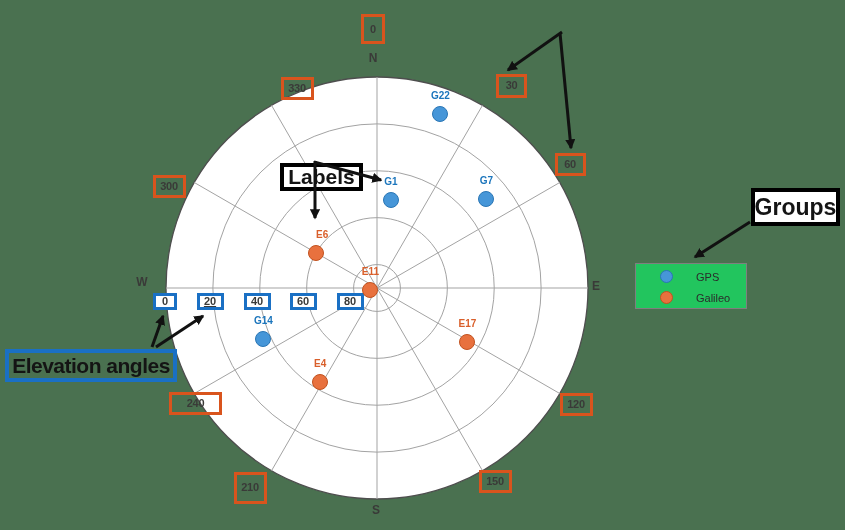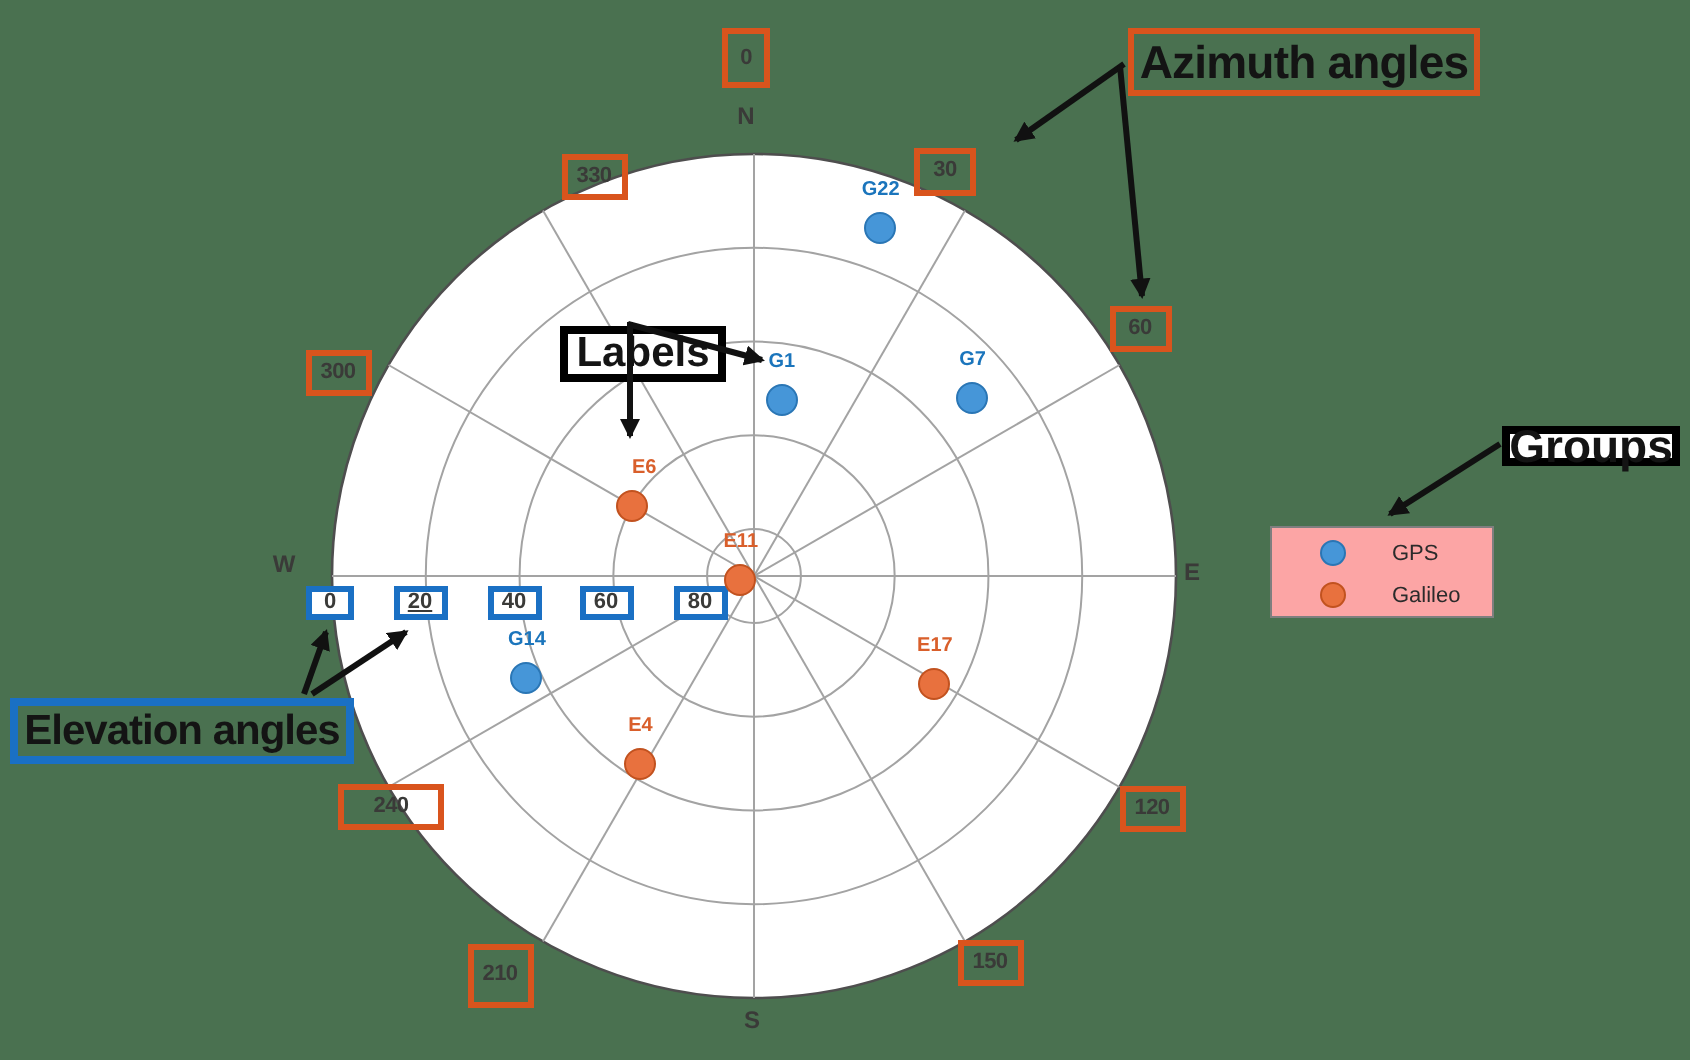--- a/index.html
+++ b/index.html
@@ -24,25 +24,25 @@
   .sat-label{
     position:absolute;transform:translate(-50%,-50%);
     font-size:10px;font-weight:bold;white-space:nowrap;
   }
   .callout{
     position:absolute;display:flex;align-items:center;justify-content:center;
     font-weight:bold;white-space:nowrap;color:#141414;
   }
   .callout-azimuth{left:564px;top:14px;width:176px;height:34px;border:3px solid #d9541d;font-size:23px;letter-spacing:-0.4px;}
   .callout-labels{left:280px;top:129px;width:83px;height:28px;border:4px solid #000;background:#fff;font-size:21px;margin-top:34px;}
-  .callout-groups{left:751px;top:213px;width:89px;height:20px;border:4px solid #000;background:#fff;font-size:23px;}
+  .callout-groups{left:751px;top:188px;width:89px;height:38px;border:4px solid #000;background:#fff;font-size:23px;}
   .callout-elevation{left:5px;top:349px;width:172px;height:33px;border:4px solid #1a70c4;font-size:21px;letter-spacing:-0.5px;}
   .legend{
     position:absolute;left:635px;top:263px;width:112px;height:46px;
-    background:#fca5a5;border:1px solid #7f7f7f;
+    background:#22c55e;border:1px solid #7f7f7f;
   }
   .legend-row{position:absolute;left:0;width:100%;height:21px;display:flex;align-items:center;}
   .legend-row.r0{top:2px;}
   .legend-row.r1{top:23px;}
   .legend-marker{
     width:13px;height:13px;border-radius:50%;margin-left:24px;flex:0 0 auto;
   }
   .legend-label{margin-left:23px;font-size:11px;color:#2b2b2b;}
 </style>
 </head>
@@ -65,21 +65,21 @@
       <line x1="377" y1="288" x2="377" y2="499" stroke="#a3a3a3" stroke-width="1"></line>
       <line x1="377" y1="288" x2="271.5" y2="470.73136019851654" stroke="#a3a3a3" stroke-width="1"></line>
       <line x1="377" y1="288" x2="194.26863980148352" y2="393.5000000000001" stroke="#a3a3a3" stroke-width="1"></line>
       <line x1="377" y1="288" x2="166" y2="288.00000000000006" stroke="#a3a3a3" stroke-width="1"></line>
       <line x1="377" y1="288" x2="194.26863980148346" y2="182.49999999999997" stroke="#a3a3a3" stroke-width="1"></line>
       <line x1="377" y1="288" x2="271.4999999999999" y2="105.26863980148352" stroke="#a3a3a3" stroke-width="1"></line>
     </svg>
 
   <div id="plot-layer">
       <div class="tickbox az-box" style="left: 361px; top: 14px; width: 24px; height: 30px; color: rgb(58, 58, 56); border-color: rgb(217, 84, 29);">0</div>
-      <div class="tickbox az-box" style="left: 457px; top: 73.5px; width: 31px; height: 24px; color: rgb(58, 58, 56); border-color: rgb(217, 84, 29);">30</div>
+      <div class="tickbox az-box" style="left: 496px; top: 73.5px; width: 31px; height: 24px; color: rgb(58, 58, 56); border-color: rgb(217, 84, 29);">30</div>
       <div class="tickbox az-box" style="left: 554.5px; top: 152.5px; width: 31px; height: 23px; color: rgb(58, 58, 56); border-color: rgb(217, 84, 29);">60</div>
       <div class="tickbox az-box" style="left: 559.5px; top: 392.5px; width: 33px; height: 23px; color: rgb(58, 58, 56); border-color: rgb(217, 84, 29);">120</div>
       <div class="tickbox az-box" style="left: 478.5px; top: 469.5px; width: 33px; height: 23px; color: rgb(58, 58, 56); border-color: rgb(217, 84, 29);">150</div>
       <div class="tickbox az-box" style="left: 233.5px; top: 471.5px; width: 33px; height: 32px; color: rgb(58, 58, 56); border-color: rgb(217, 84, 29);">210</div>
       <div class="tickbox az-box" style="left: 169px; top: 391.5px; width: 53px; height: 23px; color: rgb(58, 58, 56); border-color: rgb(217, 84, 29);">240</div>
       <div class="tickbox az-box" style="left: 152.5px; top: 154.5px; width: 33px; height: 23px; color: rgb(58, 58, 56); border-color: rgb(217, 84, 29); margin-top: 20px;">300</div>
       <div class="tickbox az-box" style="left: 232.5px; top: 76.5px; width: 33px; height: 23px; color: rgb(58, 58, 56); border-color: rgb(217, 84, 29); margin-left: 48px;">330</div>
       <div class="cardinal" style="left: 373px; top: 58px; color: rgb(58, 58, 56);">N</div>
       <div class="cardinal" style="left: 596px; top: 286px; color: rgb(58, 58, 56);">E</div>
       <div class="cardinal" style="left: 376px; top: 510px; color: rgb(58, 58, 56);">S</div>
@@ -111,21 +111,20 @@
     <div class="legend-row r0">
       <span class="legend-marker" id="lm0" style="background: rgb(70, 150, 216); border: 1px solid rgb(42, 118, 181);"></span>
       <span class="legend-label">GPS</span>
     </div>
     <div class="legend-row r1">
       <span class="legend-marker" id="lm1" style="background: rgb(232, 113, 62); border: 1px solid rgb(194, 82, 31);"></span>
       <span class="legend-label">Galileo</span>
     </div>
   </div>
 
-  <div class="callout callout-azimuth">Azimuth angles</div>
   <div class="callout callout-labels">Labels</div>
   <div class="callout callout-groups">Groups</div>
   <div class="callout callout-elevation">Elevation angles</div>
 
   <svg id="arrow-svg" width="845" height="530">
       <defs>
         <marker id="ah" viewBox="0 0 10 10" refX="8.5" refY="5" markerWidth="3.4" markerHeight="3.4" orient="auto-start-reverse">
           <path d="M0,0 L10,5 L0,10 z" fill="#111111"></path>
         </marker>
       </defs>

